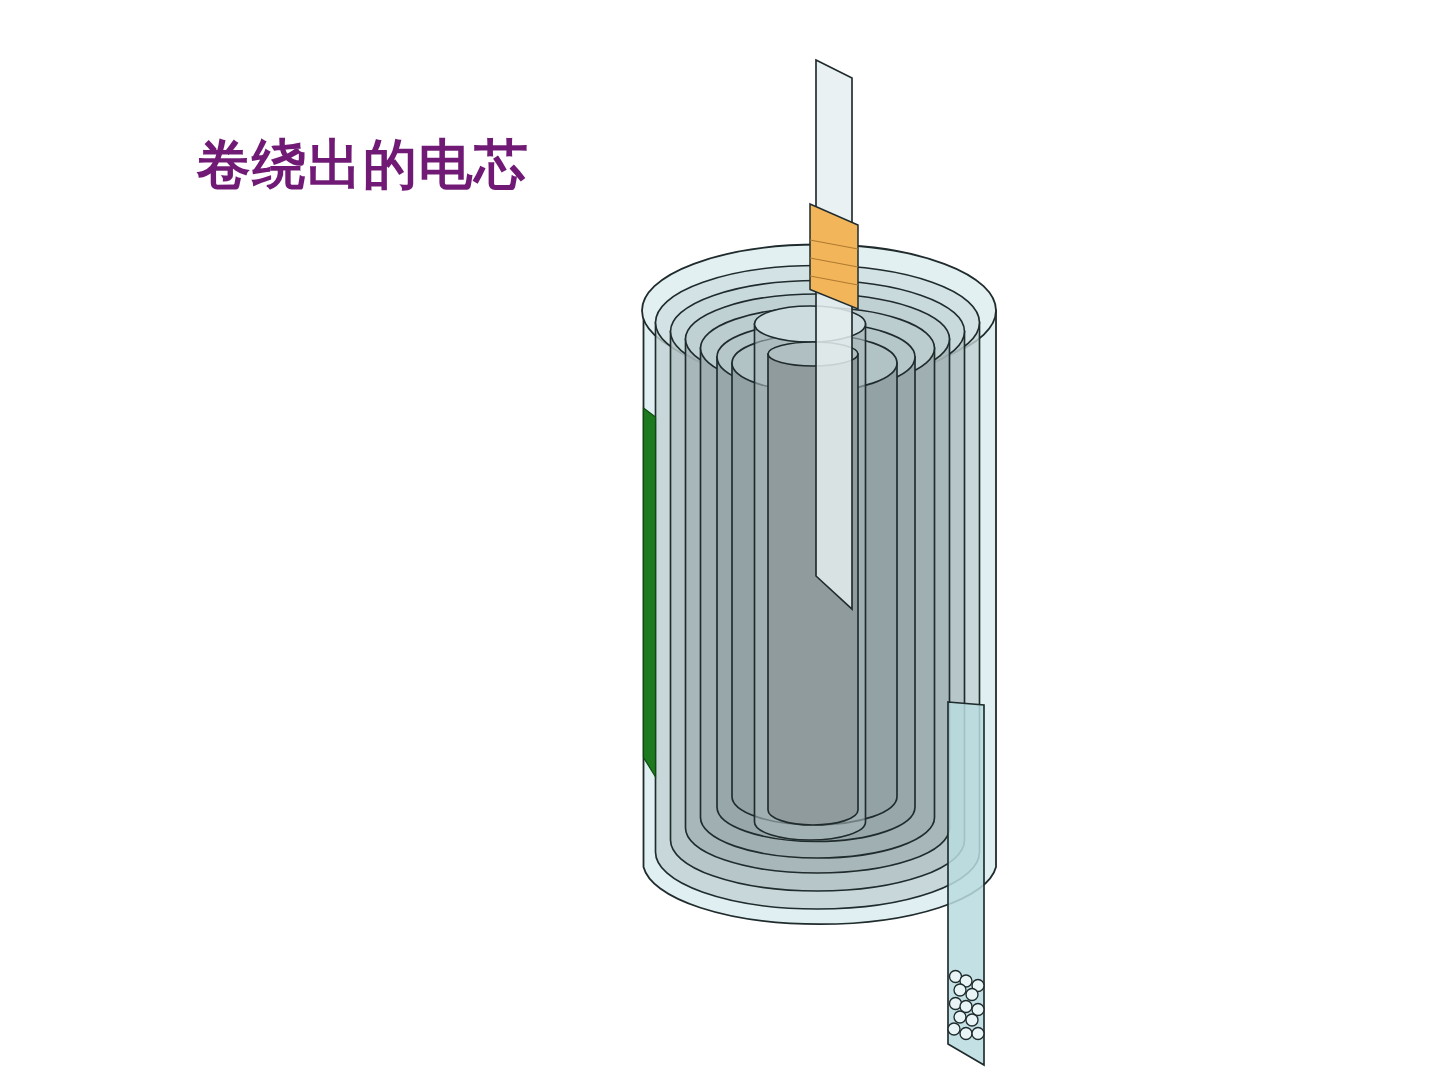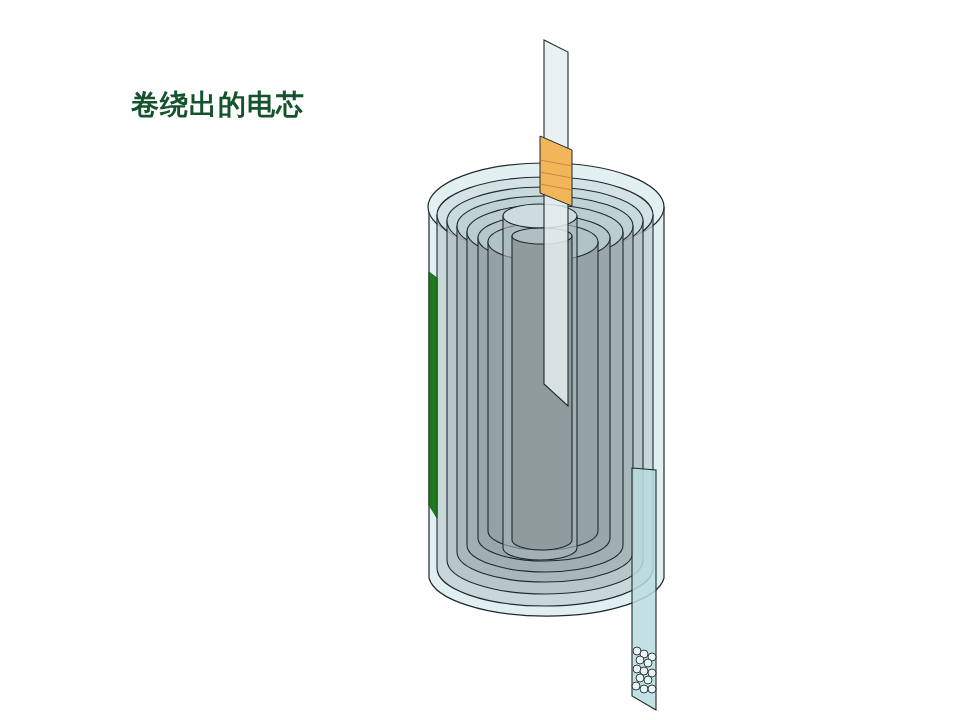--- a/index.html
+++ b/index.html
@@ -1,20 +1,20 @@
 <!DOCTYPE html>
 <html><head>
   <meta charset="utf-8">
   <style>
     html, body { margin: 0; padding: 0; background: #ffffff; }
     body { width: 960px; height: 720px; position: relative; overflow: hidden; }
     .title {
       position: absolute; left: 131px; top: 86px;
       font-family: "DejaVu Serif", "Liberation Serif", serif;
-      font-size: 28px; font-weight: bold; color: #14532d; letter-spacing: 1px;
+      font-size: 36px; font-weight: bold; color: #701a75; letter-spacing: 1px;
     }
     svg { position: absolute; left: 0; top: 0; }
   </style>
 </head>
 <body>
 
 <div class="title">卷绕出的电芯</div>
 
 <svg width="960" height="720" viewBox="0 0 960 720">
   <defs>

